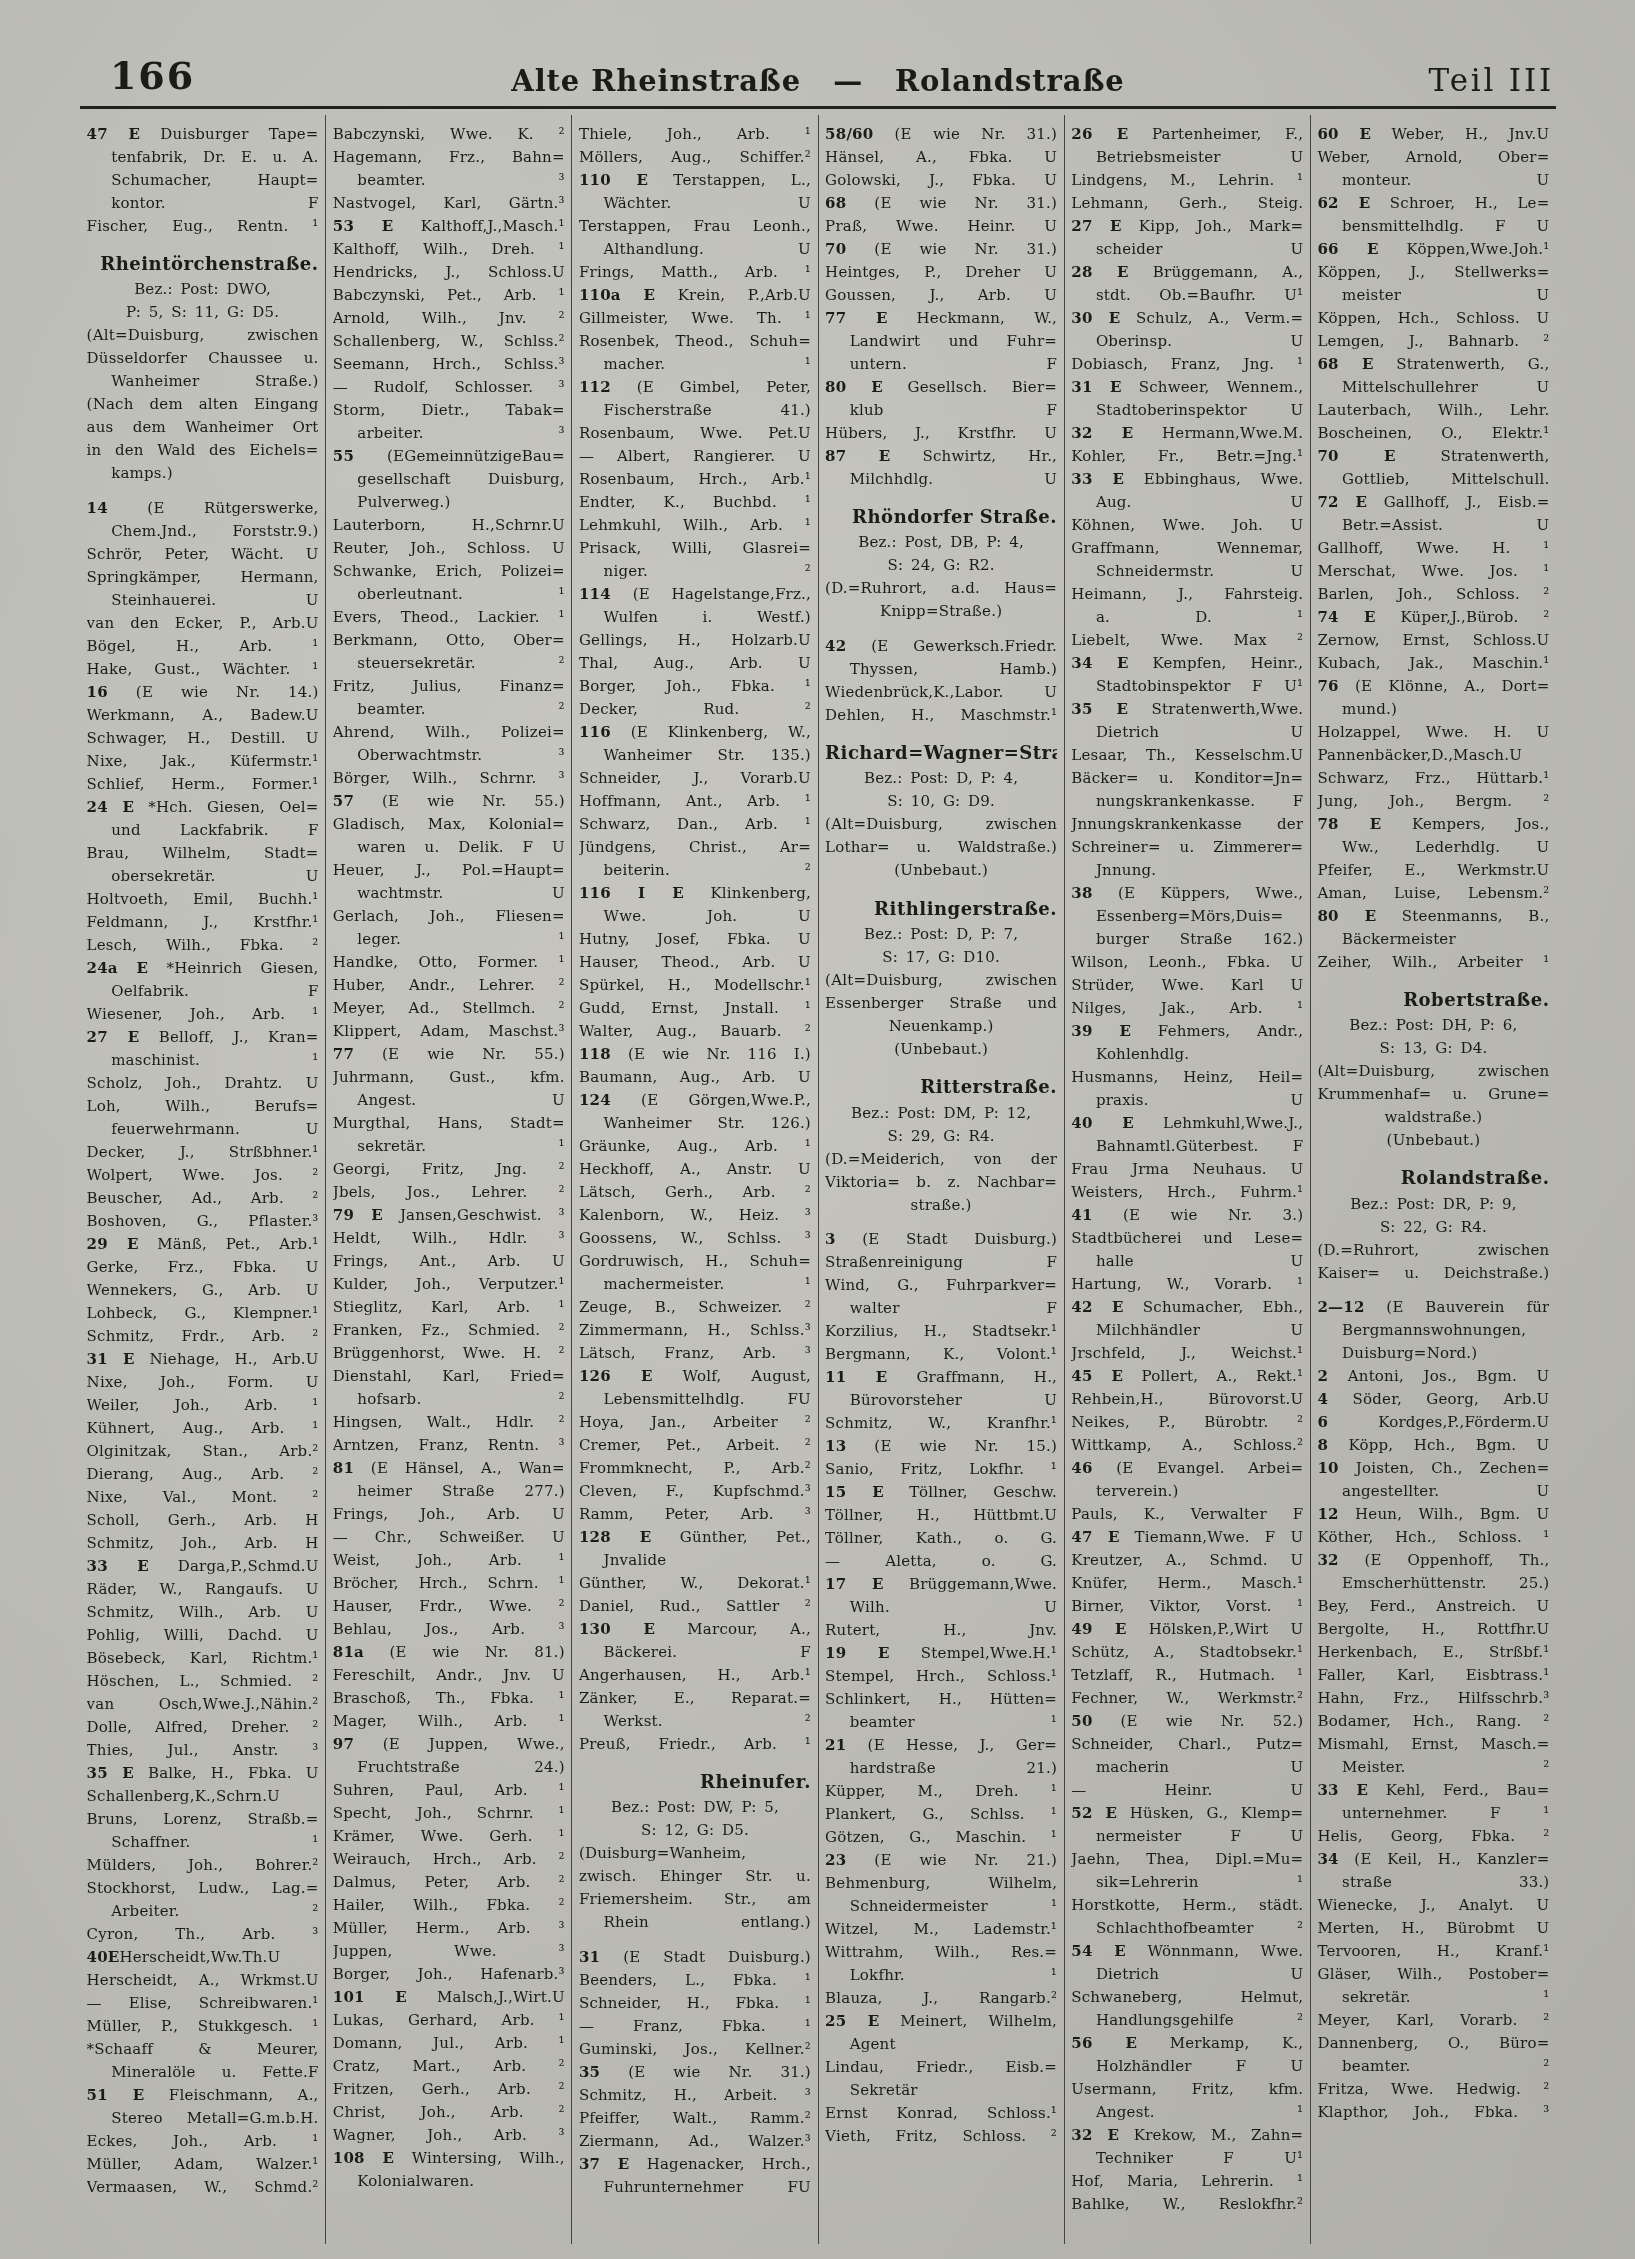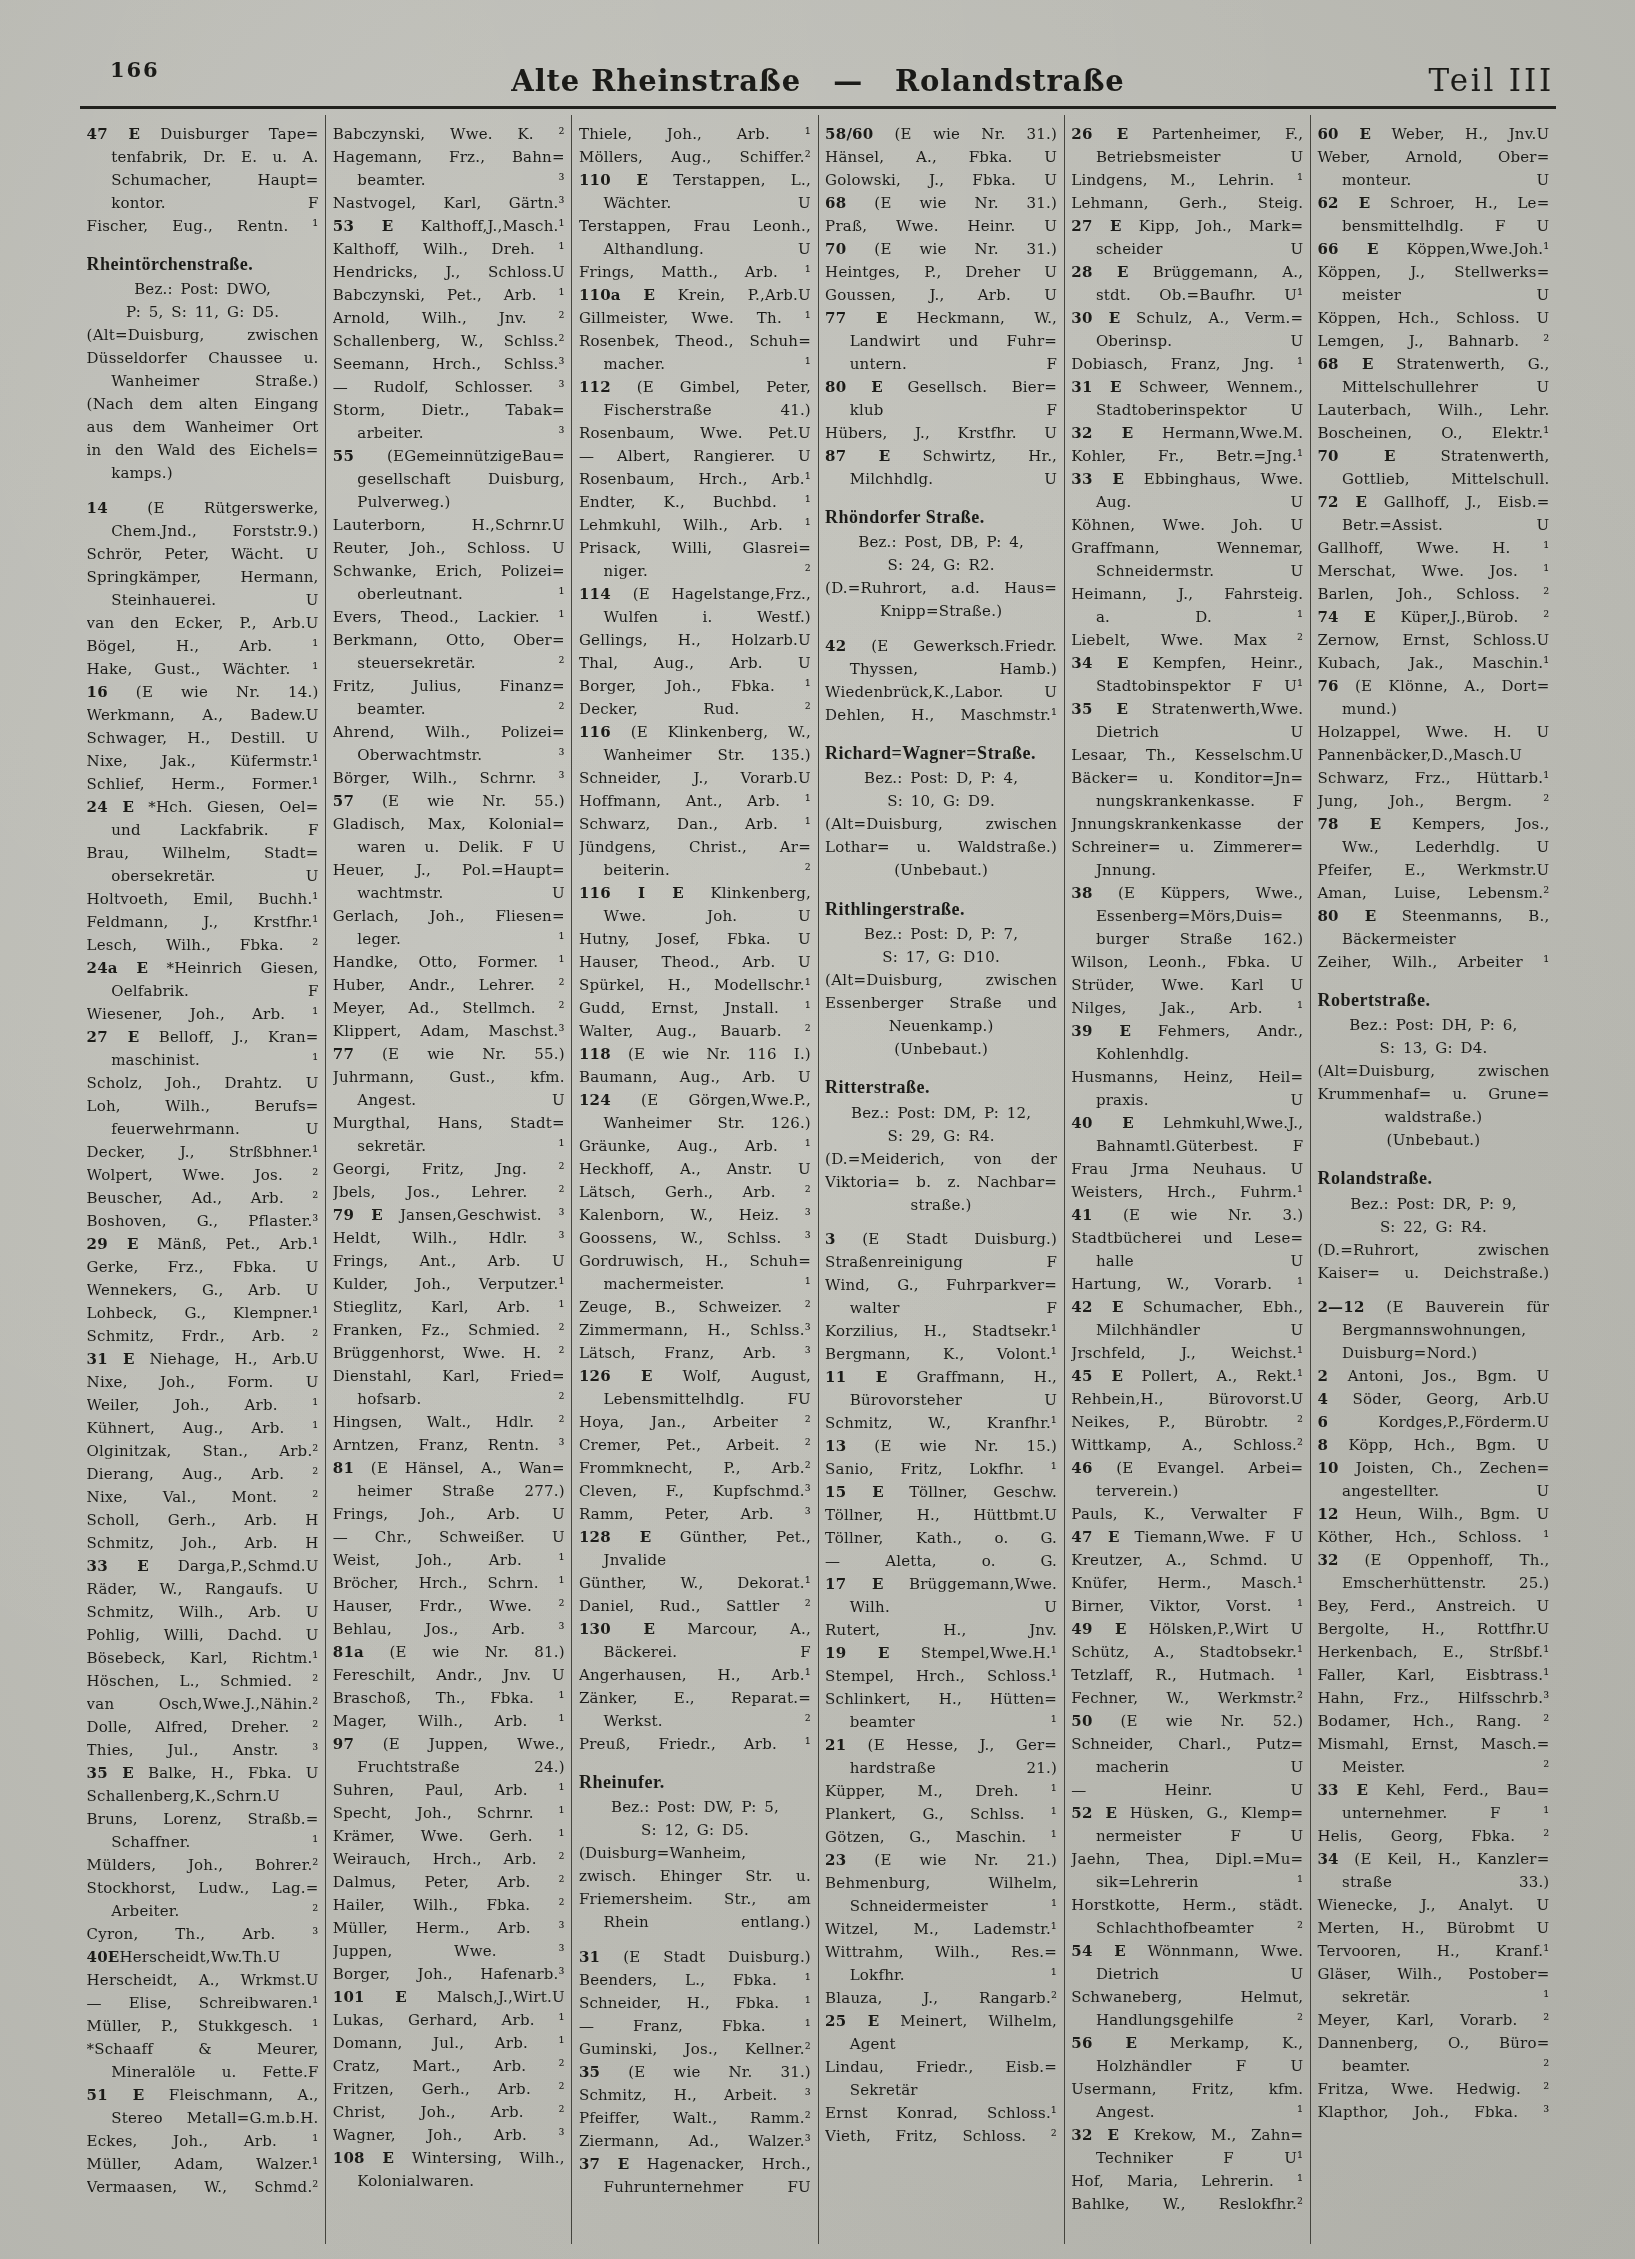--- a/index.html
+++ b/index.html
@@ -10,22 +10,22 @@
       radial-gradient(ellipse at 85% 80%, rgba(90,90,80,.10), rgba(0,0,0,0) 60%),
       radial-gradient(ellipse at 50% 50%, rgba(0,0,0,0), rgba(60,60,55,.12) 100%),
       #c7c7c0;
     font-family:"DejaVu Serif", serif;
     color:#1b1b18;
   }
   .page-header{
     position:absolute;top:49px;left:80px;right:79px;height:49px;
   }
   .page-number{
-    position:absolute;left:30px;bottom:16px;
-    font-size:21px;font-weight:bold;letter-spacing:1.9px;
+    position:absolute;left:30px;bottom:0;
+    font-size:38px;font-weight:bold;letter-spacing:1.9px;
   }
   .running-title{
     position:absolute;left:0;right:0;bottom:0;text-align:center;
     font-size:29px;font-weight:bold;letter-spacing:0.9px;
   }
   .running-title .sep{display:inline-block;margin:0 32px;}
   .part-label{
     position:absolute;right:2px;bottom:0;
     font-size:31px;font-weight:normal;letter-spacing:2.8px;
   }
@@ -44,22 +44,22 @@
   .col:last-child{border-right:none;}
   .line{
     font-size:15px;line-height:23px;height:23px;overflow:hidden;
     text-align:justify;text-align-last:justify;
     white-space:pre;letter-spacing:0.2px;
   }
   .line b{font-weight:bold;}
   .line.indent{padding-left:24.6px;}
   .line.centered{text-align:center;text-align-last:center;word-spacing:2.8px;}
   .street-header{
-    font-size:18px;line-height:24.6px;font-weight:bold;text-align:left;
-    letter-spacing:0.5px;margin:2.8px 0 1.9px 0;white-space:nowrap;overflow:hidden;font-family:Liberation Serif, serif;
+    font-size:18px;line-height:24.6px;font-weight:bold;text-align:right;
+    letter-spacing:0.5px;margin:2.8px 0 1.9px 0;white-space:nowrap;overflow:hidden;
   }
   .gap{height:11.4px;}
 </style>
 </head>
 <body>
 
 <div class="page-header">
   <div class="page-number">166</div>
   <div class="running-title"><span>Alte Rheinstraße</span><span class="sep">—</span><span>Rolandstraße</span></div>
   <div class="part-label">Teil III</div>

